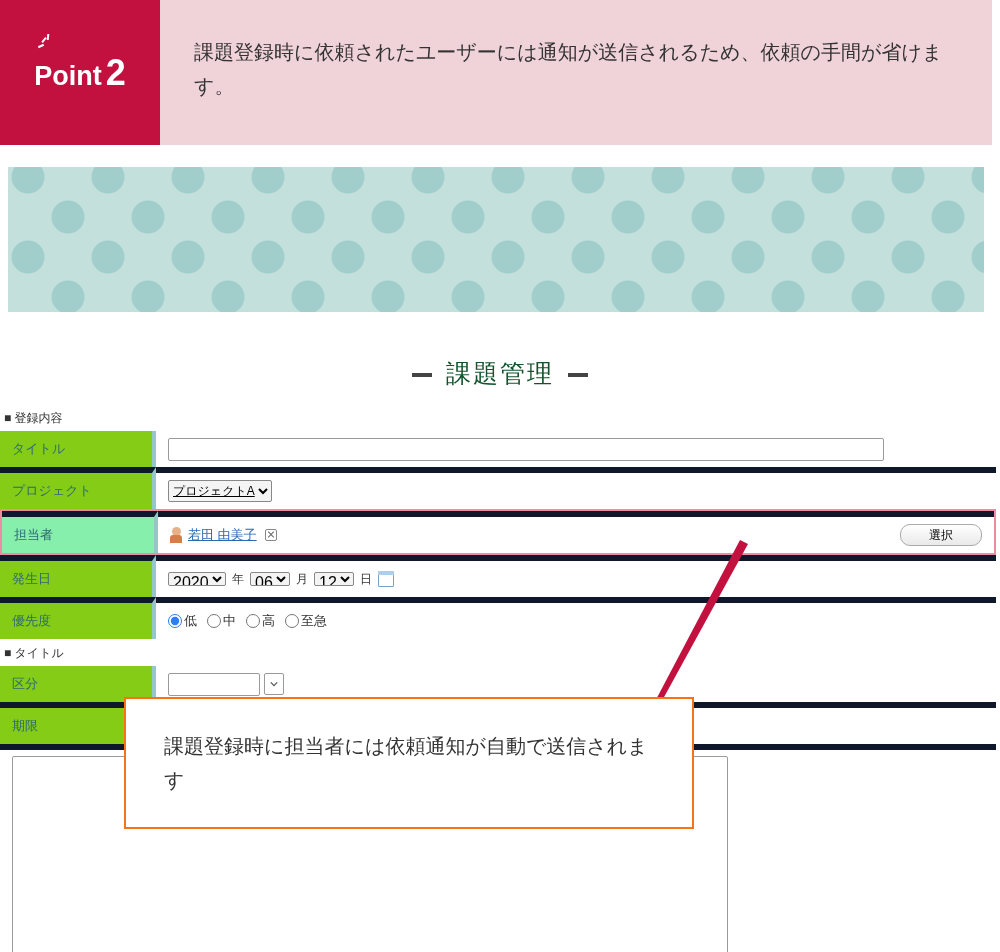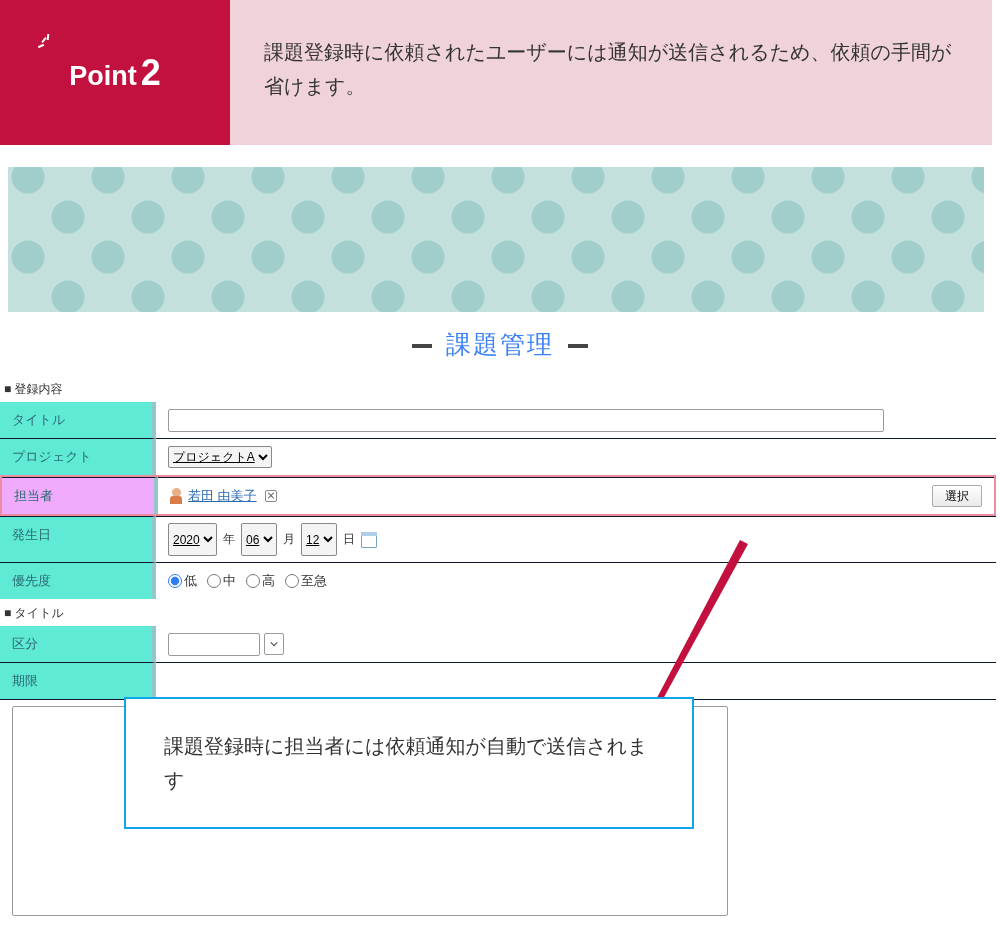--- a/index.html
+++ b/index.html
@@ -1,85 +1,85 @@
 <!DOCTYPE html>
 <html><head>
   <meta charset="utf-8">
   <style>
     * { margin:0; padding:0; box-sizing:border-box; }
     body { font-family:"Hiragino Sans","Hiragino Kaku Gothic ProN",Meiryo,sans-serif; width:1000px; background:#fff; color:#333; }
 
     
     .point-row{ width:992px; height:145px; display:flex; }
-    .point-badge{ width:230px; background:#c2113e; color:#fff; position:relative; display:flex; align-items:center; justify-content:center; }
+    .point-badge{ width:160px; background:#c2113e; color:#fff; position:relative; display:flex; align-items:center; justify-content:center; }
     .badge-txt{ font-weight:600; font-size:27px; }
     .badge-txt .n{ font-size:36px; font-weight:600; margin-left:4px; }
     .ticks{ position:absolute; top:36px; left:38px; width:16px; height:16px; pointer-events:none; }
     .ticks span{ position:absolute; display:block; background:#fff; }
     .ticks span:nth-child(1){ width:6px; height:2px; top:9px; left:0px; transform:rotate(-24deg); }
     .ticks span:nth-child(2){ width:6px; height:2px; top:3px; left:3px; transform:rotate(-50deg); }
     .ticks span:nth-child(3){ width:2px; height:6px; top:-2px; left:9px; transform:rotate(6deg); }
     .point-text{ flex:1; background:#f0d3d8; padding:35px 34px; font-size:20px; line-height:1.7; color:#333; }
 
     
     .stripe{ width:976px; height:145px; margin:22px 0 0 8px; background-color:#c3e0dd;
       background-image:
         radial-gradient(circle 16px at 20px 20px, rgba(110,180,175,.4) 0 16px, transparent 17px),
         radial-gradient(circle 16px at 60px 60px, rgba(110,180,175,.4) 0 16px, transparent 17px);
       background-size:80px 80px;
       background-position:0 -10px;
     }
 
     
-    .page-title{ text-align:center; font-size:25px; font-weight:500; color:#3b82f6; letter-spacing:2px; margin:16px 0 20px; }
+    .page-title{ text-align:center; font-size:25px; font-weight:500; color:#14532d; letter-spacing:2px; margin:45px 0 20px; }
     .page-title .bar{ display:inline-block; width:20px; height:4px; background:#444; vertical-align:middle; margin:0 14px; position:relative; }
 
     
     .sec-head{ font-size:12px; margin:6px 0 4px 4px; font-weight:500; }
     .grid{ width:996px; border-collapse:collapse; }
     .row{ display:flex; }
-    .lab{ width:156px; padding:9px 12px; background:#5eead4; font-size:13px; color:#2e6b72; border-right:4px solid #93c7c9; }
+    .lab{ width:156px; padding:9px 12px; background:#84cc16; font-size:13px; color:#2e6b72; border-right:4px solid #93c7c9; }
     .val{ flex:1; padding:6px 12px; display:flex; align-items:center; gap:6px; font-size:13px; color:#333; }
-    .row + .row .lab, .row + .row .val{ border-top:1px solid #0f172a; }
+    .row + .row .lab, .row + .row .val{ border-top:6px solid #0f172a; }
 
     .row.highlight{ border:2px solid #eb8d9e; background:#fff; }
-    .row.highlight .lab{ background:#f0abfc; }
+    .row.highlight .lab{ background:#86efac; }
 
     input.txt{ height:23px; border:1px solid #9a9a9a; border-radius:2px; padding:2px 5px; font-size:13px; width:716px; }
     select{ height:22px; border:1px solid #888; border-radius:2px; font-size:12px; background:#f4f4f4;text-decoration:underline; }
-    select.date{ height:33px; font-size:12px; }
+    select.date{ height:14px; font-size:16px; }
     .date-lab{ font-size:12px; }
     .cal{ width:16px; height:16px; display:inline-block; position:relative; }
     .cal::before{ content:""; position:absolute; inset:0; border:1px solid #7aa1c7; background:#fff; border-radius:1px; }
     .cal::after{ content:""; position:absolute; left:0; right:0; top:0; height:4px; background:#b0cde9; }
 
     .radio-grp{ display:flex; gap:6px; align-items:center; font-size:13px; }
     .radio-grp label{ display:flex; align-items:center; gap:2px; margin-right:4px; }
     .radio-grp input{ width:14px; height:14px; accent-color:#2e7cf6; }
 
     .link-user{ color:#2a6ab3; text-decoration:underline; font-size:13px;text-align:center; }
     .del{ display:inline-block; width:12px; height:12px; border:1px solid #888; border-radius:2px; position:relative; margin-left:2px; cursor:pointer; }
     .del::before,.del::after{ content:""; position:absolute; left:1px; top:4px; width:8px; height:1px; background:#666; }
     .del::before{ transform:rotate(45deg); }
     .del::after{ transform:rotate(-45deg); }
     .person-ico{ width:12px; height:14px; display:inline-block; position:relative; }
     .person-ico::before{ content:""; position:absolute; width:9px; height:9px; border-radius:50%; background:#e6b089; top:-1px; left:1.5px; }
     .person-ico::after{ content:""; position:absolute; width:12px; height:8px; background:#d87c4a; border-radius:3px 3px 0 0; bottom:-1px; left:0; }
     .pushright{ margin-left:auto; }
-    button.sel{ height:22px; padding:1px 12px; font-size:12px; border:1px solid #aaa; background:linear-gradient(#fff,#e9e9e9); border-radius:2px; cursor:pointer; }
+    button.sel{ height:22px; padding:1px 28px; font-size:12px; border:1px solid #aaa; background:linear-gradient(#fff,#e9e9e9); border-radius:10px; cursor:pointer; }
 
     .cat-box{ display:flex; gap:4px; }
     .cat-box input.txt{ width:92px; }
     .dd-btn{ width:20px; height:22px; border:1px solid #9a9a9a; border-radius:2px; background:#fff; cursor:pointer; display:flex; align-items:center; justify-content:center; }
     .dd-btn svg{ width:8px; height:8px; }
 
     textarea.desc{ width:716px; height:210px; border:1px solid #9a9a9a; border-radius:2px; padding:4px; font-size:13px; resize:none; }
 
     
-    .callout{ position:absolute; left:124px; top:697px; width:570px; border:2px solid #0ea5e9; background:#fff; padding:30px 38px; font-size:20px; line-height:1.7; color:#333; }
+    .callout{ position:absolute; left:124px; top:697px; width:570px; border:2px solid #f97316; background:#fff; padding:30px 38px; font-size:20px; line-height:1.7; color:#333; }
     .pointer-line{ position:absolute; left:640px; top:540px; width:120px; height:190px; pointer-events:none; }
     .pointer-line polygon{ fill:#c2113e; }
 
     .wrap{ position:relative; }
   </style>
 </head>
 <body>
 
 <div class="wrap">
 

